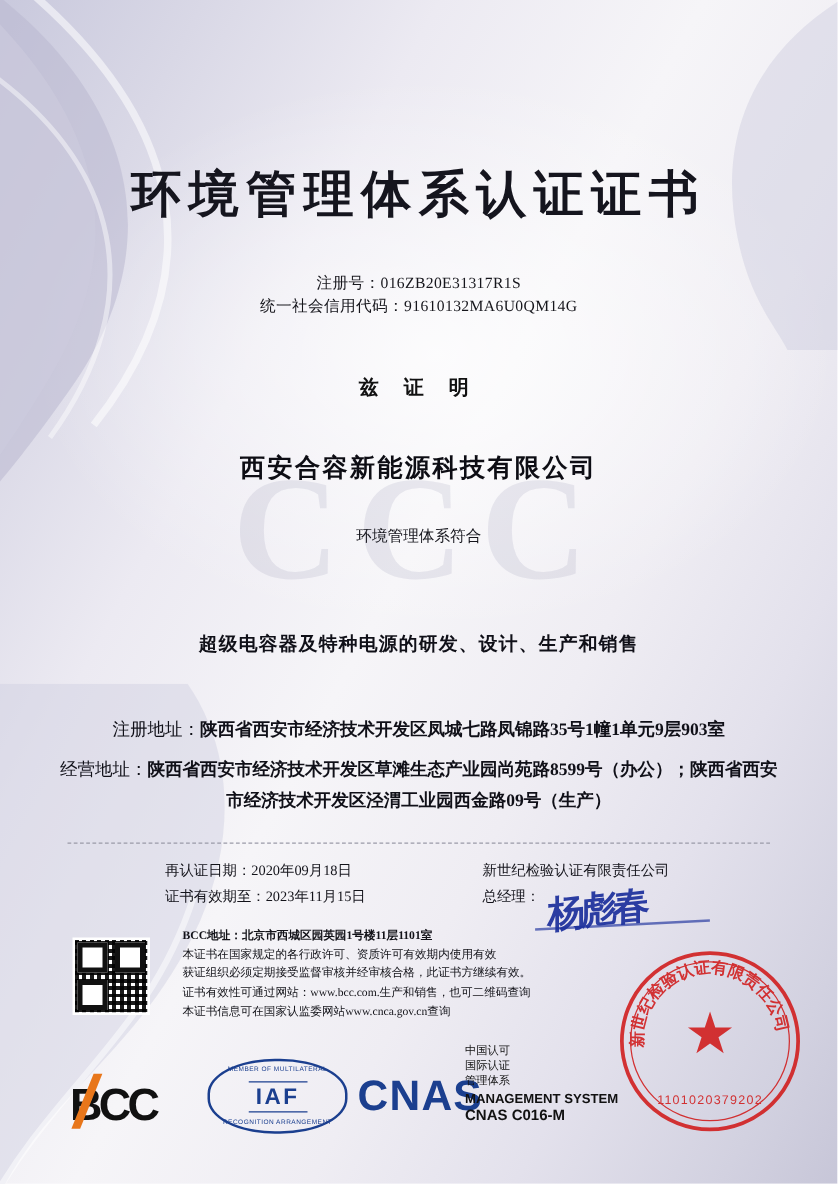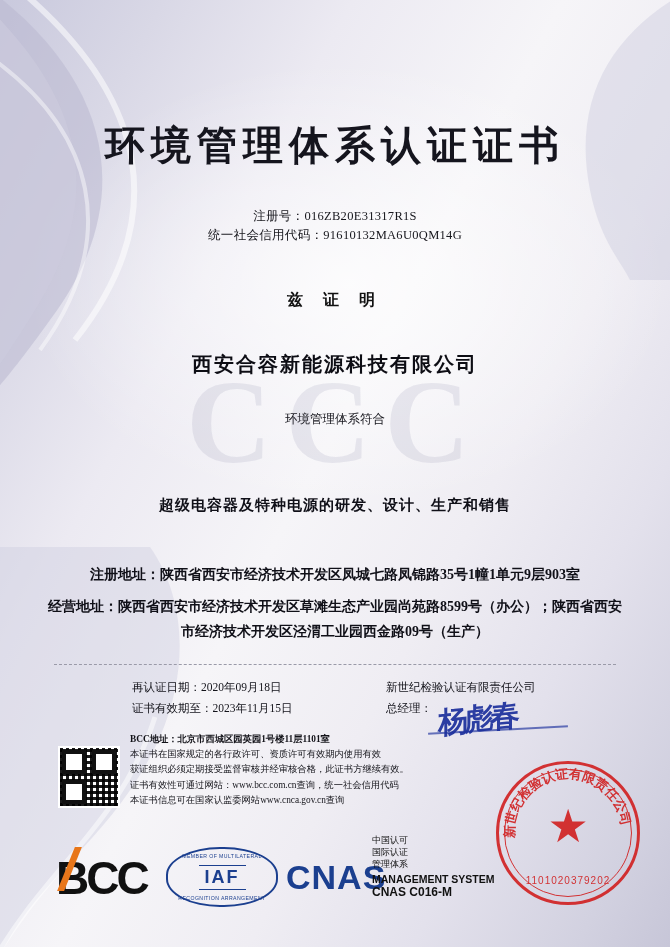--- a/index.html
+++ b/index.html
@@ -24,21 +24,21 @@
   .watermark{
     position:absolute;left:0;right:0;top:368px;height:110px;
     display:flex;align-items:center;justify-content:center;
     font-family:Liberation Serif, serif;
     font-size:118px;font-weight:bold;letter-spacing:14px;
     color:rgba(150,150,175,0.18);
     pointer-events:none;user-select:none;
   }
   .inner{
     position:absolute;inset:0;
-    padding:0 46px;
+    padding:10px 46px;
     box-sizing:border-box;
   }
   .title{
     text-align:center;
     font-size:40px;
     letter-spacing:6px;
     font-weight:bold;
     color:#15151e;
     margin-top:118px;
     font-family:"DejaVu Serif","Liberation Serif",serif;
@@ -84,21 +84,21 @@
   }
   .addr-block{
     margin-top:48px;
     font-size:14px;
     line-height:1.75;
     color:#101018;
     text-align:center;
     font-weight:bold;
   }
   .addr-row{margin-bottom:8px;}
-  .addr-row .lbl{font-weight:bold;}
+  .addr-row .lbl{font-weight:normal;}
   .divider{
     margin:20px 8px 0 8px;
     border-top:1px dashed #9a9aa8;
     height:0;
   }
   .dates-wrap{
     display:flex;
     margin-top:12px;
     font-size:11.5px;
     color:#13131a;
@@ -116,21 +116,22 @@
     letter-spacing:-4px;
     opacity:.92;
   }
   .sig-underline{
     position:absolute;left:52px;top:52px;width:140px;height:2px;
     background:#1c2f9c;opacity:.65;transform:rotate(-3deg);
   }
   .foot-wrap{
     display:flex;
     margin-top:12px;
-    align-items:flex-end;
+    align-items:center;
+    gap:16px;
   }
   .qr{
     width:58px;height:58px;
     margin-left:12px;margin-top:2px;
     background:
       repeating-linear-gradient(0deg,#1a1a1a 0 3px, #fff 3px 6px),
       repeating-linear-gradient(90deg,#1a1a1a 0 3px, #fff 3px 6px);
     background-blend-mode:multiply;
     border:2px solid #fff;
     position:relative;
@@ -152,21 +153,21 @@
   .foot-text .l1{font-weight:bold;}
   .logos{
     position:absolute;
     left:0;right:0;bottom:34px;
     height:92px;
   }
   .logo{position:absolute;}
   .bcc{left:56px;bottom:8px;}
   .bcc .bcc-text{
     font-family:"Liberation Sans", sans-serif;
-    font-size:46px;font-weight:bold;color:#111;letter-spacing:-3px;
+    font-size:36px;font-weight:bold;color:#111;letter-spacing:-3px;
     position:relative;
   }
   .bcc .slash{
     position:absolute;left:10px;top:-4px;width:62px;height:44px;
     border-left:7px solid #e8761a;transform:skewX(-22deg);
   }
   .iaf{left:164px;bottom:6px;width:116px;text-align:center;}
   .iaf .ring{
     width:108px;height:56px;border:2px solid #1b3f8f;border-radius:54px/28px;
     display:flex;align-items:center;justify-content:center;
@@ -285,21 +286,21 @@
     </div>
 
     <div class="foot-wrap">
       <div class="qr">
           <span class="blk"></span>
         </div>
       <div class="foot-text">
         <div class="l1">BCC地址：北京市西城区园英园1号楼11层1101室</div>
         <div>本证书在国家规定的各行政许可、资质许可有效期内使用有效</div>
         <div>获证组织必须定期接受监督审核并经审核合格，此证书方继续有效。</div>
-        <div>证书有效性可通过网站：www.bcc.com.cn查询，统一社会信用代码</div>
+        <div>证书有效性可通过网站：www.bcc.com.生产和销售，也可二维码查询</div>
         <div>本证书信息可在国家认监委网站www.cnca.gov.cn查询</div>
       </div>
     </div>
 
   </div>
 
   <div class="logos">
 
     <div class="logo bcc">
       <div class="bcc-text"><span class="slash"></span><span>BCC</span></div>

